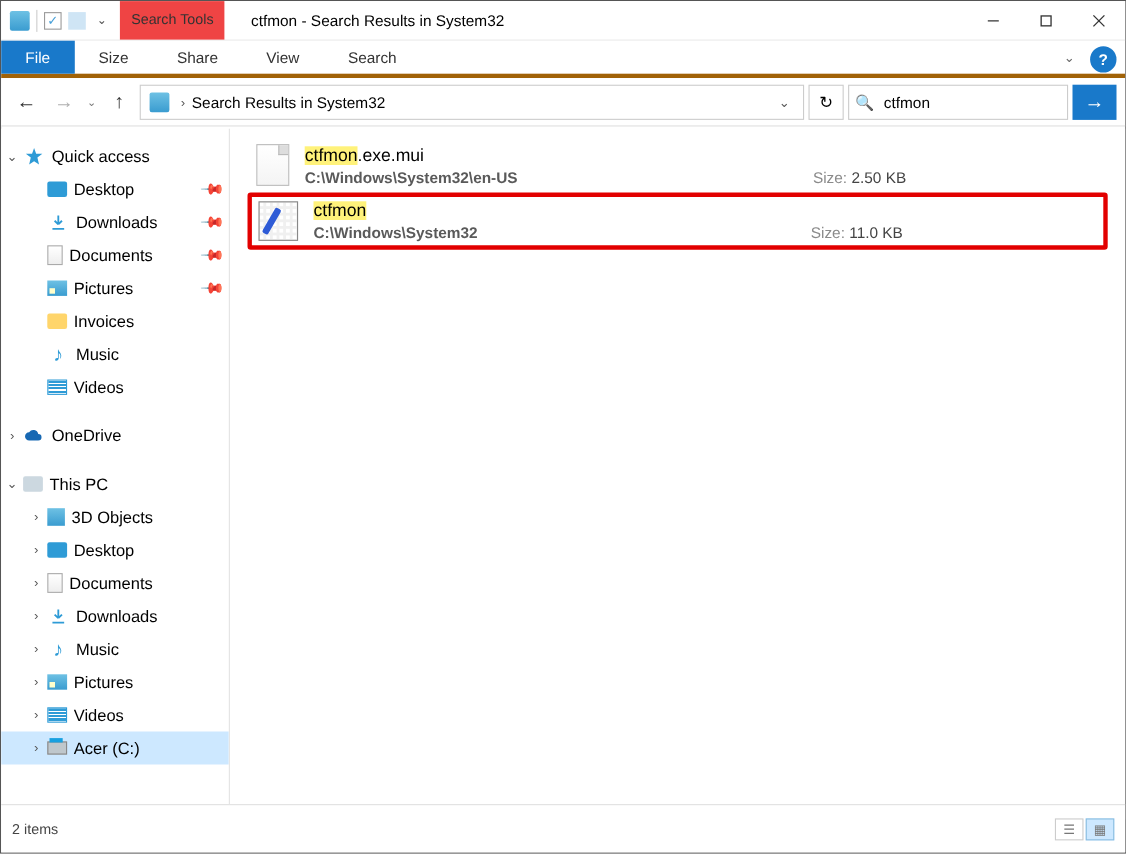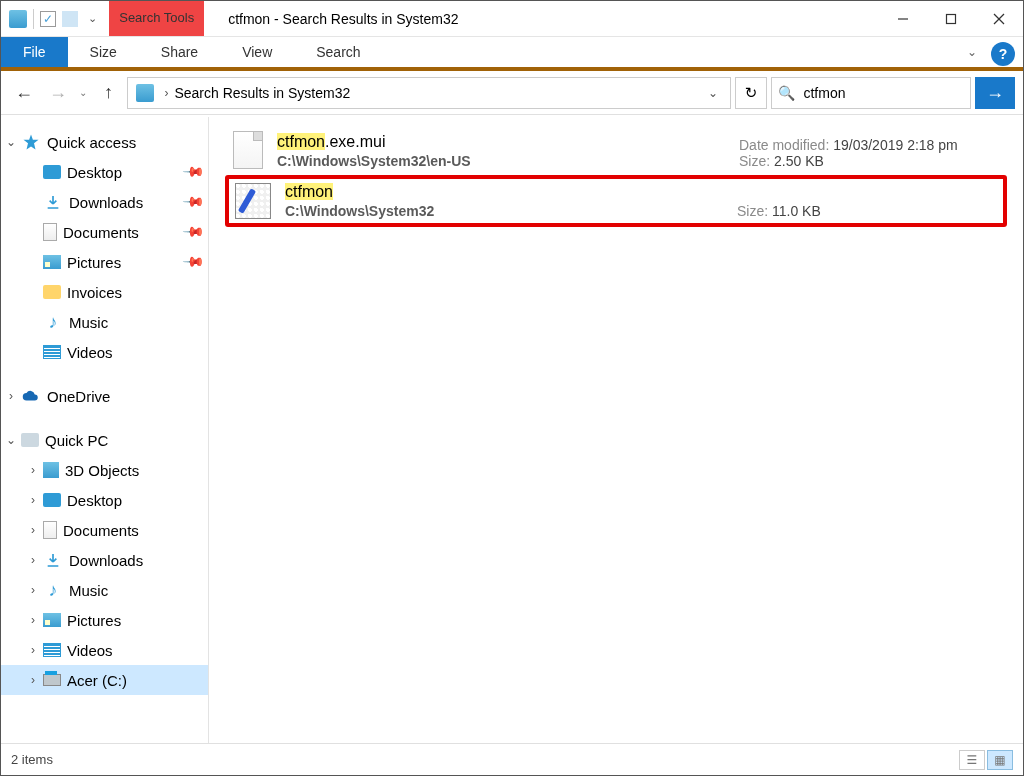--- a/index.html
+++ b/index.html
@@ -281,21 +281,21 @@
   .result.highlighted {
     border: 4px solid #e20000;
     border-radius: 3px;
     padding: 4px 6px;
   }
 
   
   .statusbar {
     position:absolute;
     bottom:0; left:0; right:0;
-    height: 32px;
+    height: 44px;
     border-top:1px solid #e0e0e0;
     display:flex;
     align-items:center;
     padding: 0 10px;
     font-size:13px;
     color:#444;
     background:#fff;
     justify-content:flex-end;
   }
   .statusbar .views {
@@ -447,21 +447,21 @@
           <svg viewBox="0 0 24 24" width="18" height="18">
             <path d="M6 18a5 5 0 010-10 6 6 0 0111 2 4 4 0 010 8H6z"></path>
           </svg>
         </span>
         <span class="label">OneDrive</span>
       </div>
       <div style="height: 14px;"></div>
       <div class="tree-item indent1">
         <span class="expander">⌄</span>
         <span class="i pc"></span>
-        <span class="label">Quick PC</span>
+        <span class="label">This PC</span>
       </div>
       <div class="tree-item indent2">
         <span class="expander">›</span>
         <span class="i box"></span>
         <span class="label">3D Objects</span>
       </div>
       <div class="tree-item indent2">
         <span class="expander">›</span>
         <span class="i desktop"></span>
         <span class="label">Desktop</span>
@@ -502,21 +502,20 @@
       </div>
     </div>
   <div class="filelist" id="filelist">
       <div class="result">
         <div class="ficon mui"></div>
         <div class="info">
           <div class="name"><span class="hl">ctfmon</span>.exe.mui</div>
           <div class="path">C:\Windows\System32\en-US</div>
         </div>
         <div class="meta">
-          <div><span class="lbl">Date modified: </span><span>19/03/2019 2:18 pm</span></div>
           <div><span class="lbl">Size: </span><span>2.50 KB</span></div>
         </div>
       </div>
       <div class="result highlighted">
         <div class="ficon exe"></div>
         <div class="info">
           <div class="name"><span class="hl">ctfmon</span></div>
           <div class="path">C:\Windows\System32</div>
         </div>
         <div class="meta">

